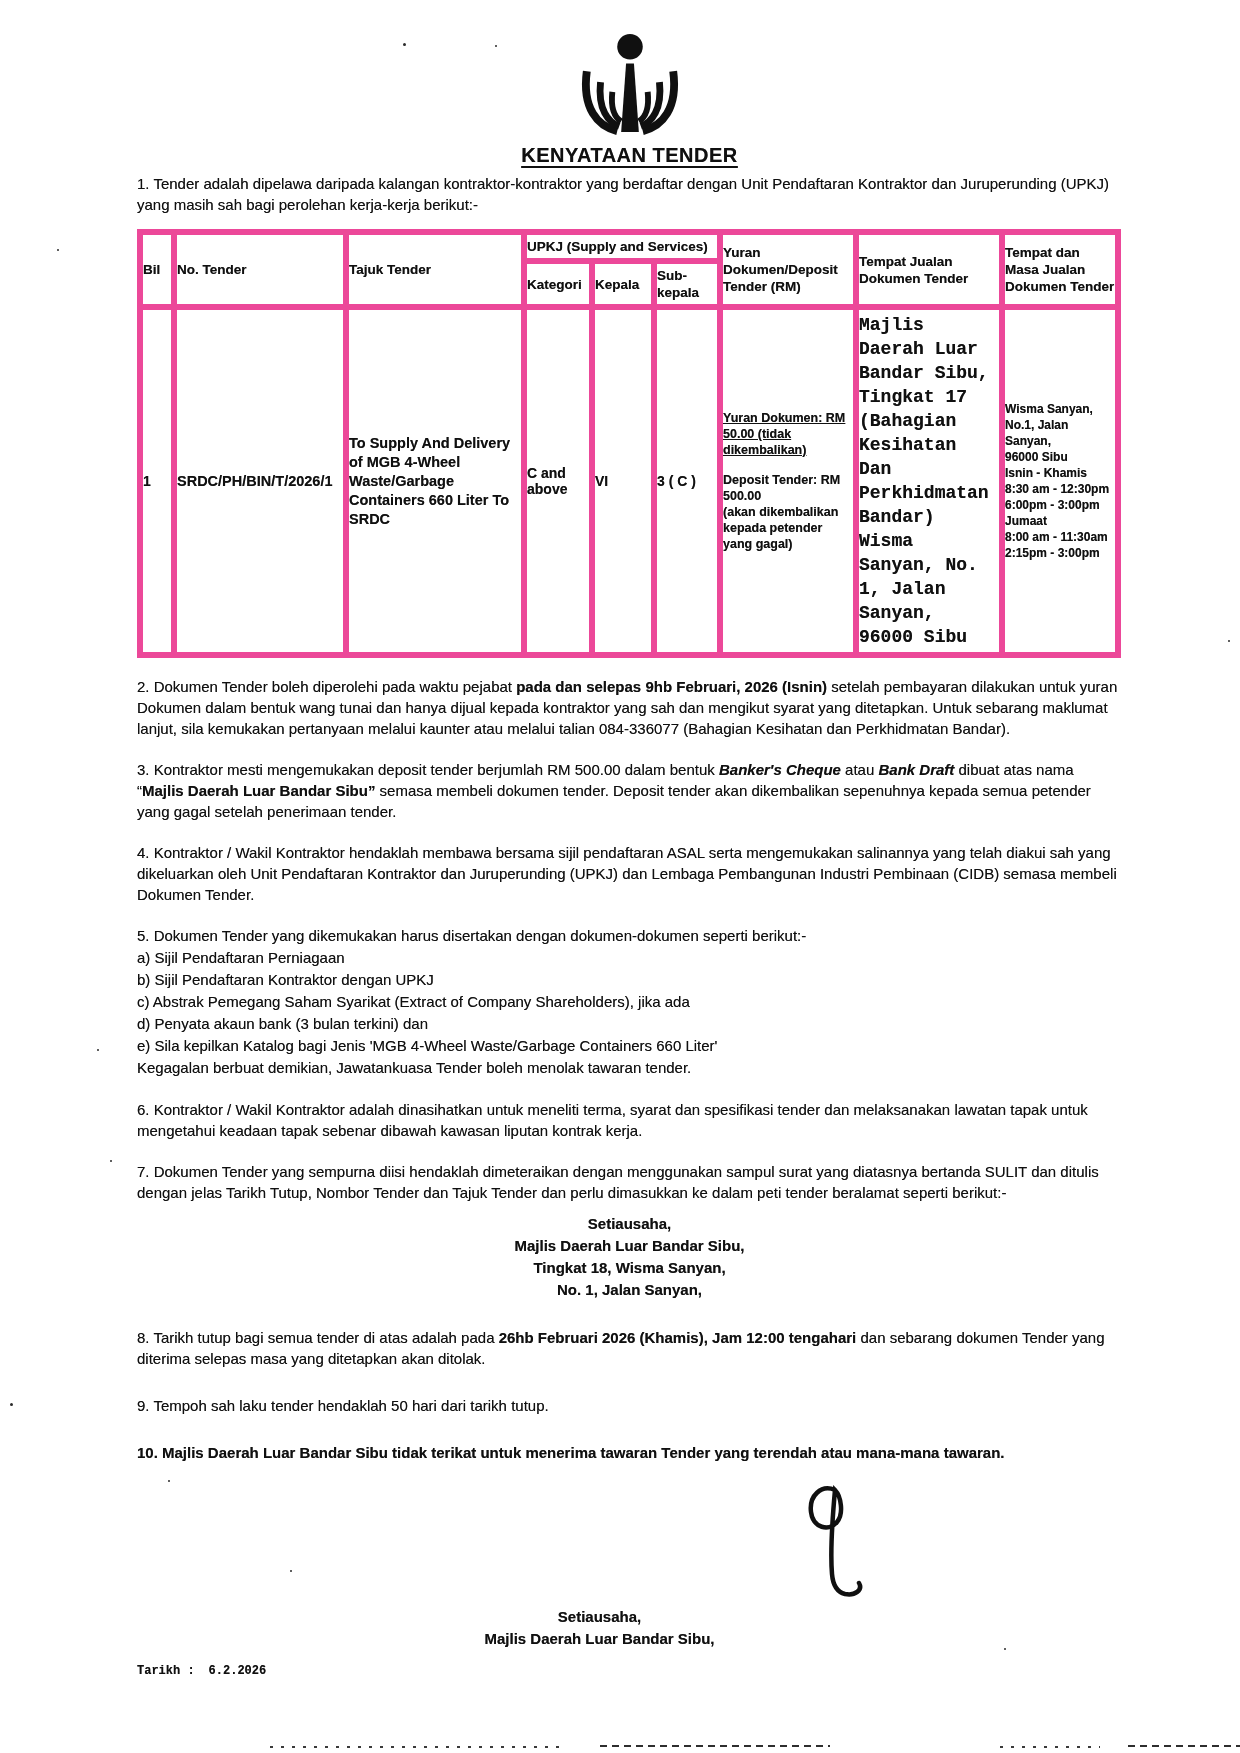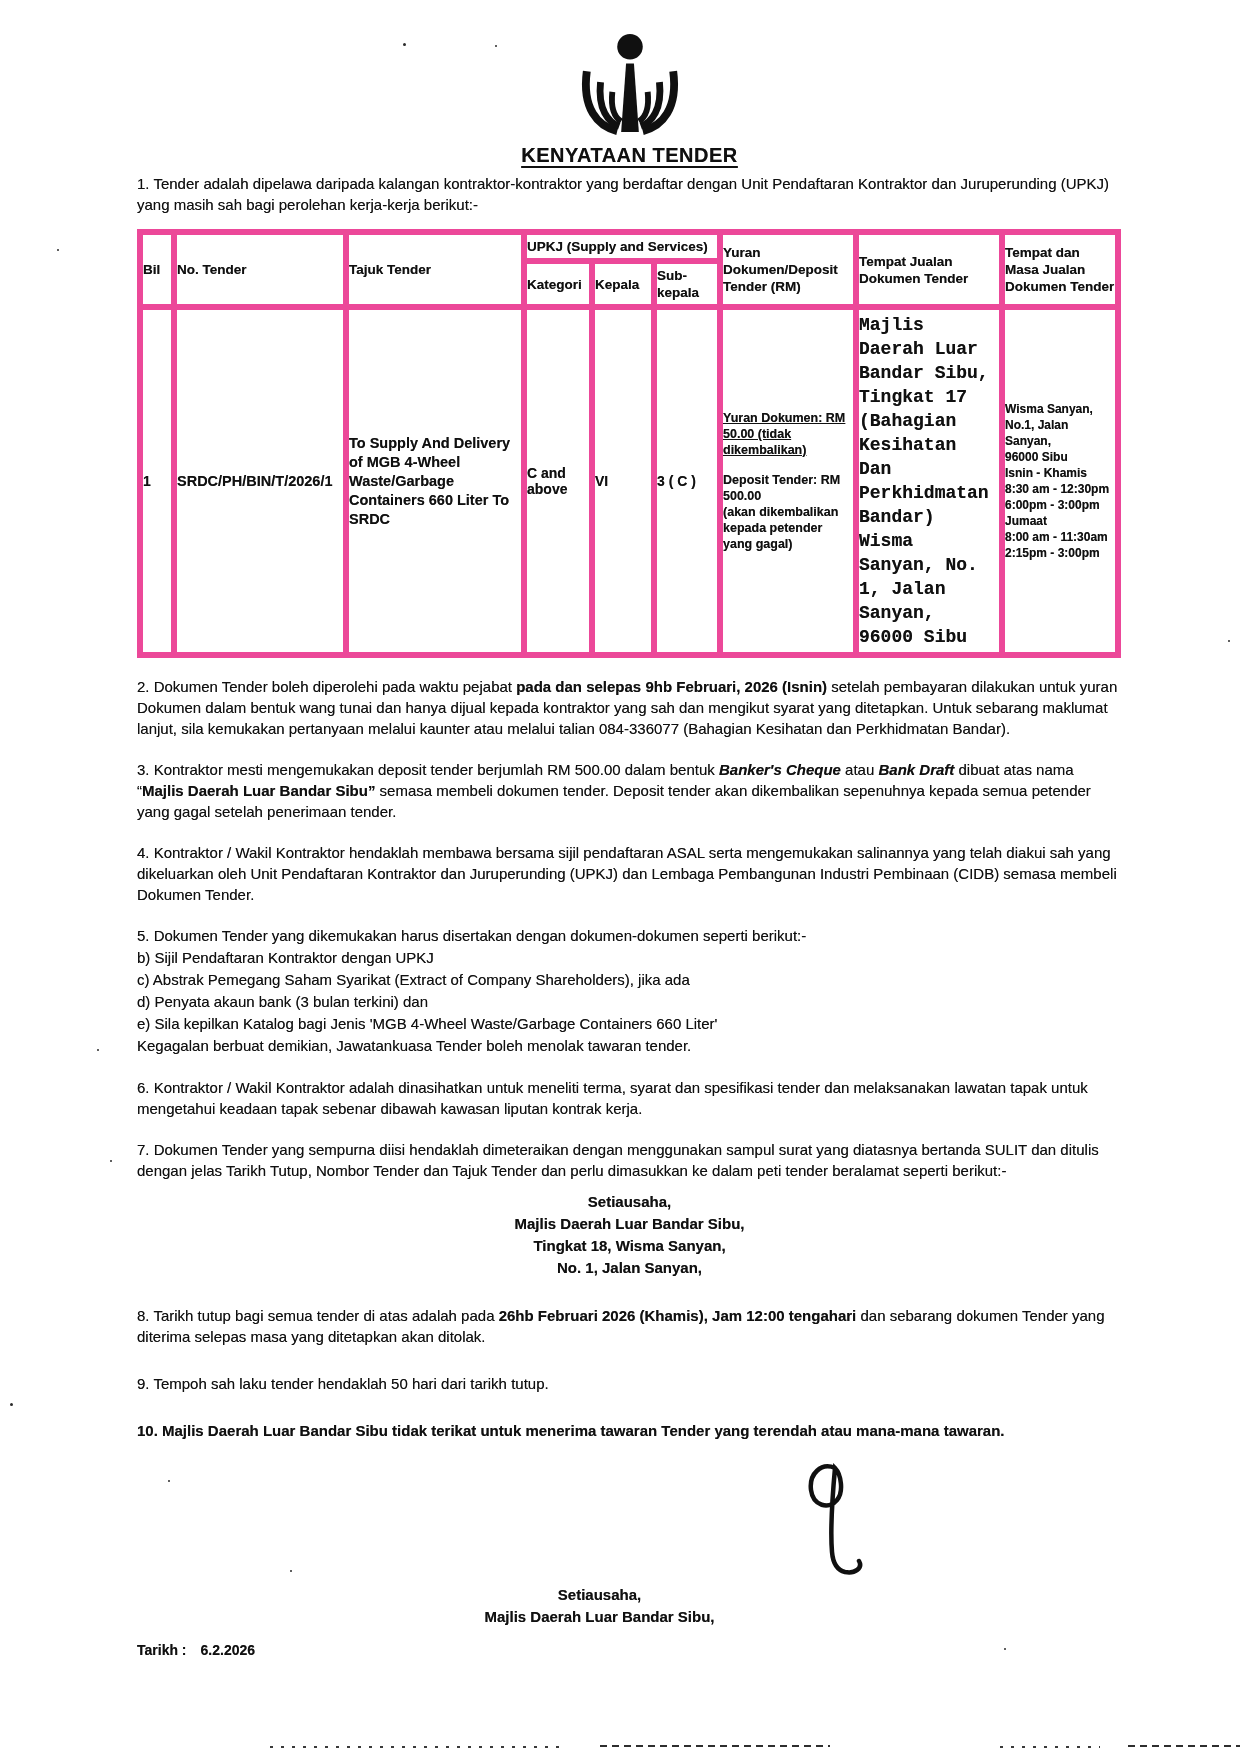--- a/index.html
+++ b/index.html
@@ -37,21 +37,21 @@
   td.c-kat,td.c-kep,td.c-sub{font-size:14px;}
   td.c-yuran{font-size:12.5px;line-height:16px;padding:4px 5px;}
   td.c-tempat{font-size:18px;line-height:24px;padding:4px 3px;font-family:Liberation Mono, monospace;}
   td.c-masa{font-size:12px;line-height:16px;padding:4px 2px;}
   .data-row td{height:198px;}
   .yuran-block{margin-bottom:14px;text-decoration:underline;}
   .addr-block{text-align:center;font-weight:bold;font-size:15px;line-height:22px;margin:2px 0 26px 0;}
   .sig-area{text-align:center;margin-top:8px;}
   .sig-mark{display:block;margin:0 auto;margin-left:400px;}
   .sig-lines{text-align:center;font-weight:bold;font-size:15px;line-height:22px;margin-left:-60px;}
-  .date-line{font-weight:bold;font-size:14px;margin-top:14px;}
+  .date-line{font-weight:bold;font-size:12px;margin-top:14px;font-family:Liberation Mono, monospace;}
   .date-line .val{margin-left:14px;}
   
   .dot{position:absolute;background:#2b2b2b;border-radius:50%;}
   .dashrun{position:absolute;height:2px;}
   .d1{background:repeating-linear-gradient(90deg,#3a3a3a 0 3px,transparent 3px 11px);}
   .d2{background:repeating-linear-gradient(90deg,#2e2e2e 0 7px,transparent 7px 12px);}
 </style>
 </head>
 <body>
 
@@ -135,20 +135,21 @@
         </tr>
       </tbody>
     </table>
 
     <p class="para"><span>2. Dokumen Tender boleh diperolehi pada waktu pejabat </span><span style="font-weight: bold;">pada dan selepas 9hb Februari, 2026 (Isnin)</span><span> setelah pembayaran dilakukan untuk yuran Dokumen dalam bentuk wang tunai dan hanya dijual kepada kontraktor yang sah dan mengikut syarat yang ditetapkan. Untuk sebarang maklumat lanjut, sila kemukakan pertanyaan melalui kaunter atau melalui talian 084-336077 (Bahagian Kesihatan dan Perkhidmatan Bandar).</span></p>
     <p class="para"><span>3. Kontraktor mesti mengemukakan deposit tender berjumlah RM 500.00 dalam bentuk </span><span style="font-weight: bold; font-style: italic;">Banker's Cheque</span><span> atau </span><span style="font-weight: bold; font-style: italic;">Bank Draft</span><span> dibuat atas nama “</span><span style="font-weight: bold;">Majlis Daerah Luar Bandar Sibu”</span><span> semasa membeli dokumen tender. Deposit tender akan dikembalikan sepenuhnya kepada semua petender yang gagal setelah penerimaan tender.</span></p>
     <p class="para">4. Kontraktor / Wakil Kontraktor hendaklah membawa bersama sijil pendaftaran ASAL serta mengemukakan salinannya yang telah diakui sah yang dikeluarkan oleh Unit Pendaftaran Kontraktor dan Juruperunding (UPKJ) dan Lembaga Pembangunan Industri Pembinaan (CIDB) semasa membeli Dokumen Tender.</p>
 
     <div style="margin-bottom:20px;">
       <div class="list-line">5. Dokumen Tender yang dikemukakan harus disertakan dengan dokumen-dokumen seperti berikut:-</div>
+      <div class="list-line">a) Sijil Pendaftaran Perniagaan</div>
       <div class="list-line">b) Sijil Pendaftaran Kontraktor dengan UPKJ</div>
       <div class="list-line">c) Abstrak Pemegang Saham Syarikat (Extract of Company Shareholders), jika ada</div>
       <div class="list-line">d) Penyata akaun bank (3 bulan terkini) dan</div>
       <div class="list-line">e) Sila kepilkan Katalog bagi Jenis 'MGB 4-Wheel Waste/Garbage Containers 660 Liter'</div>
       <div class="list-line">Kegagalan berbuat demikian, Jawatankuasa Tender boleh menolak tawaran tender.</div>
     </div>
 
     <p class="para">6. Kontraktor / Wakil Kontraktor adalah dinasihatkan untuk meneliti terma, syarat dan spesifikasi tender dan melaksanakan lawatan tapak untuk mengetahui keadaan tapak sebenar dibawah kawasan liputan kontrak kerja.</p>
     <p class="para" style="margin-bottom:10px;">7. Dokumen Tender yang sempurna diisi hendaklah dimeteraikan dengan menggunakan sampul surat yang diatasnya bertanda SULIT dan ditulis dengan jelas Tarikh Tutup, Nombor Tender dan Tajuk Tender dan perlu dimasukkan ke dalam peti tender beralamat seperti berikut:-</p>
 

